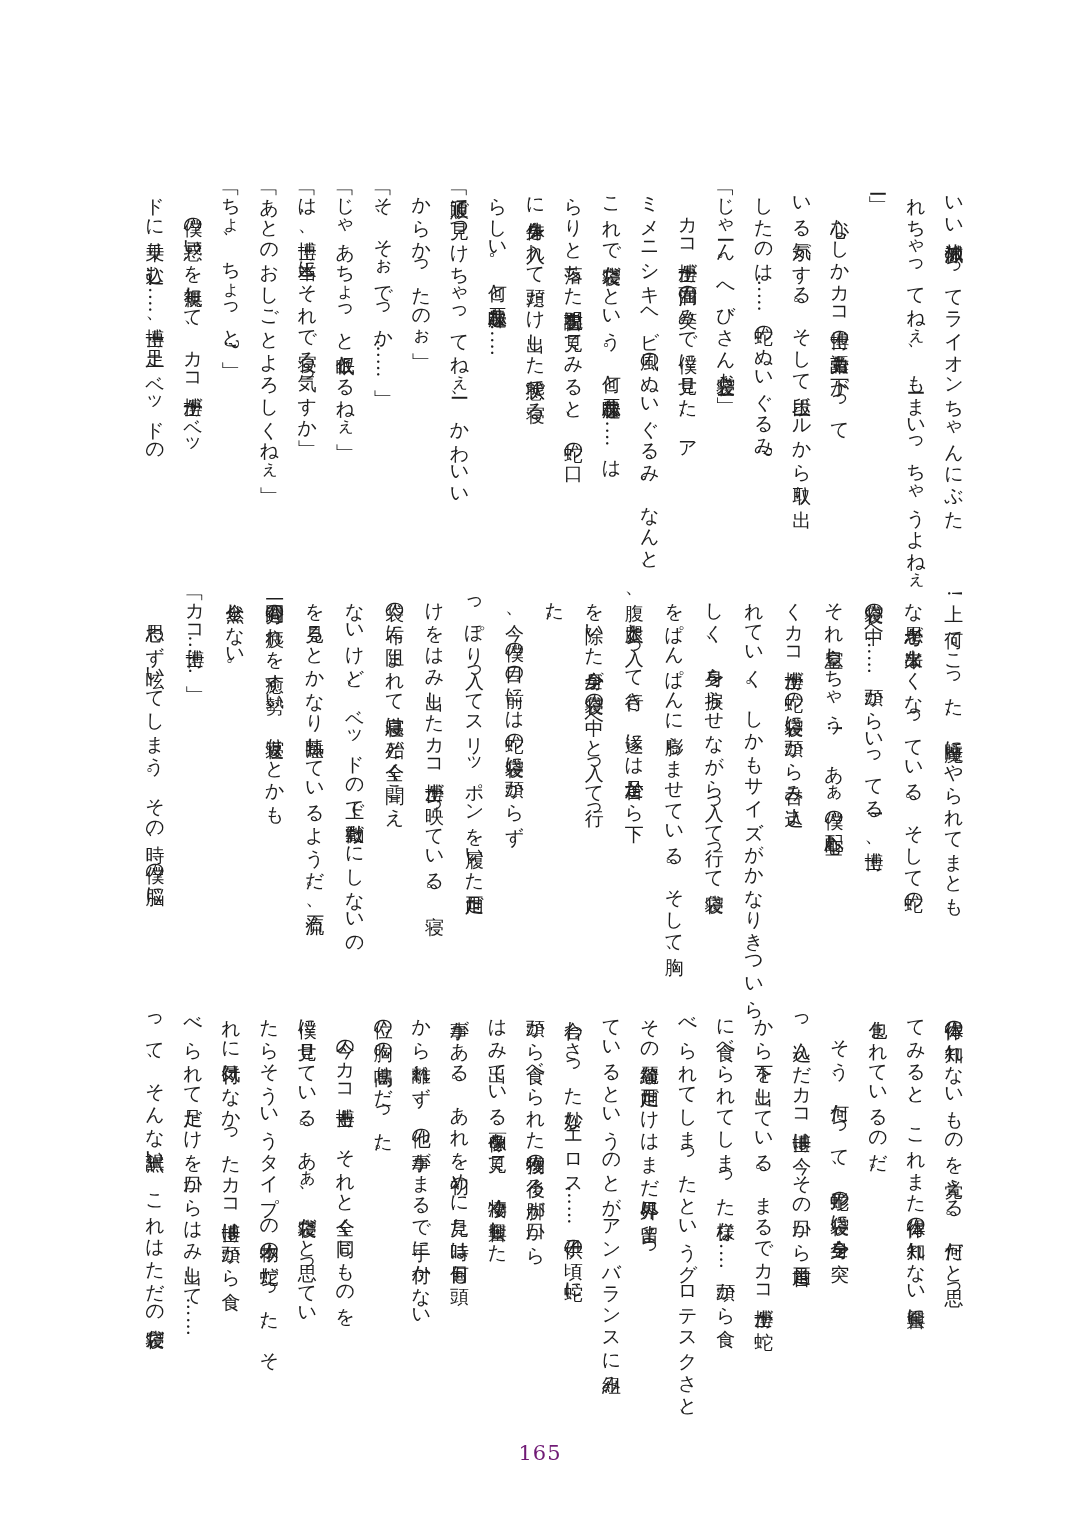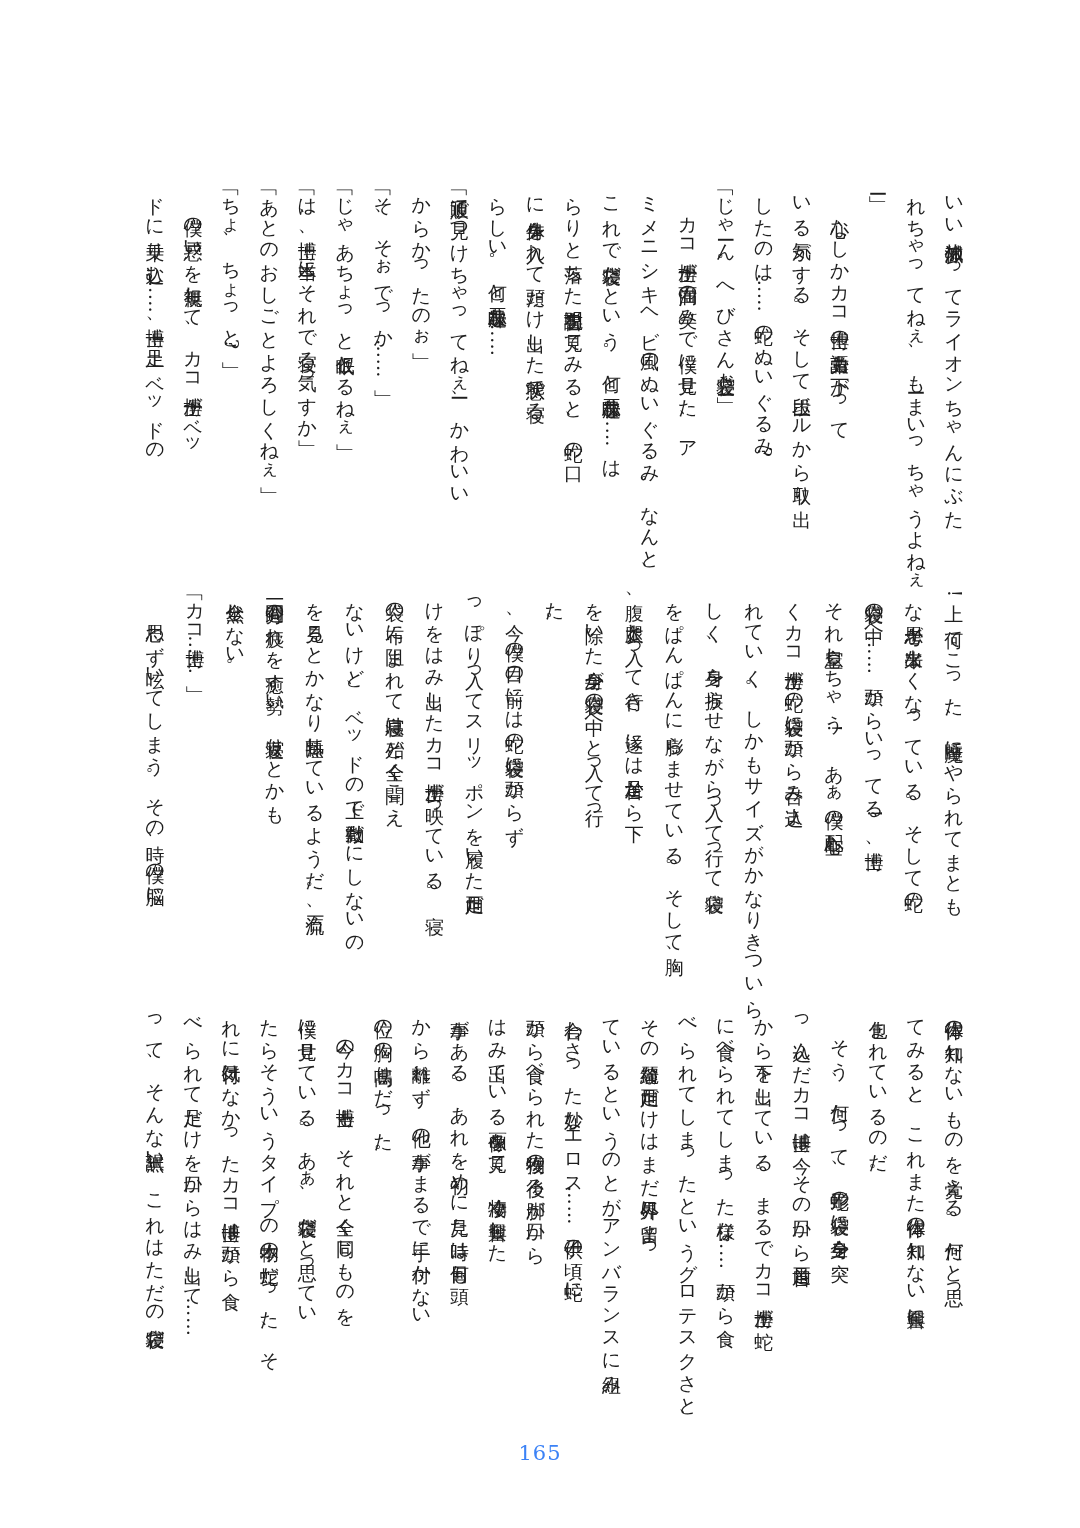--- a/index.html
+++ b/index.html
@@ -45,21 +45,21 @@
     padding-top: 20px; 
   }
   .folio {
     position: absolute;
     top: 1441px;
     left: 0;
     width: 1080px;
     text-align: center;
     font-size: 21px;
     letter-spacing: 1px;
-    color: #3b82f6;
+    color: #701a75;
   }
 </style>
 </head>
 <body>
 
 <div class="page">
   <section class="dan dan-1">
       <p class="col">いい加減休めってライオンちゃんにぶた</p>
       <p class="col">れちゃってねぇ、もーまいっちゃうよねぇ</p>
       <p class="col">ー」</p>

